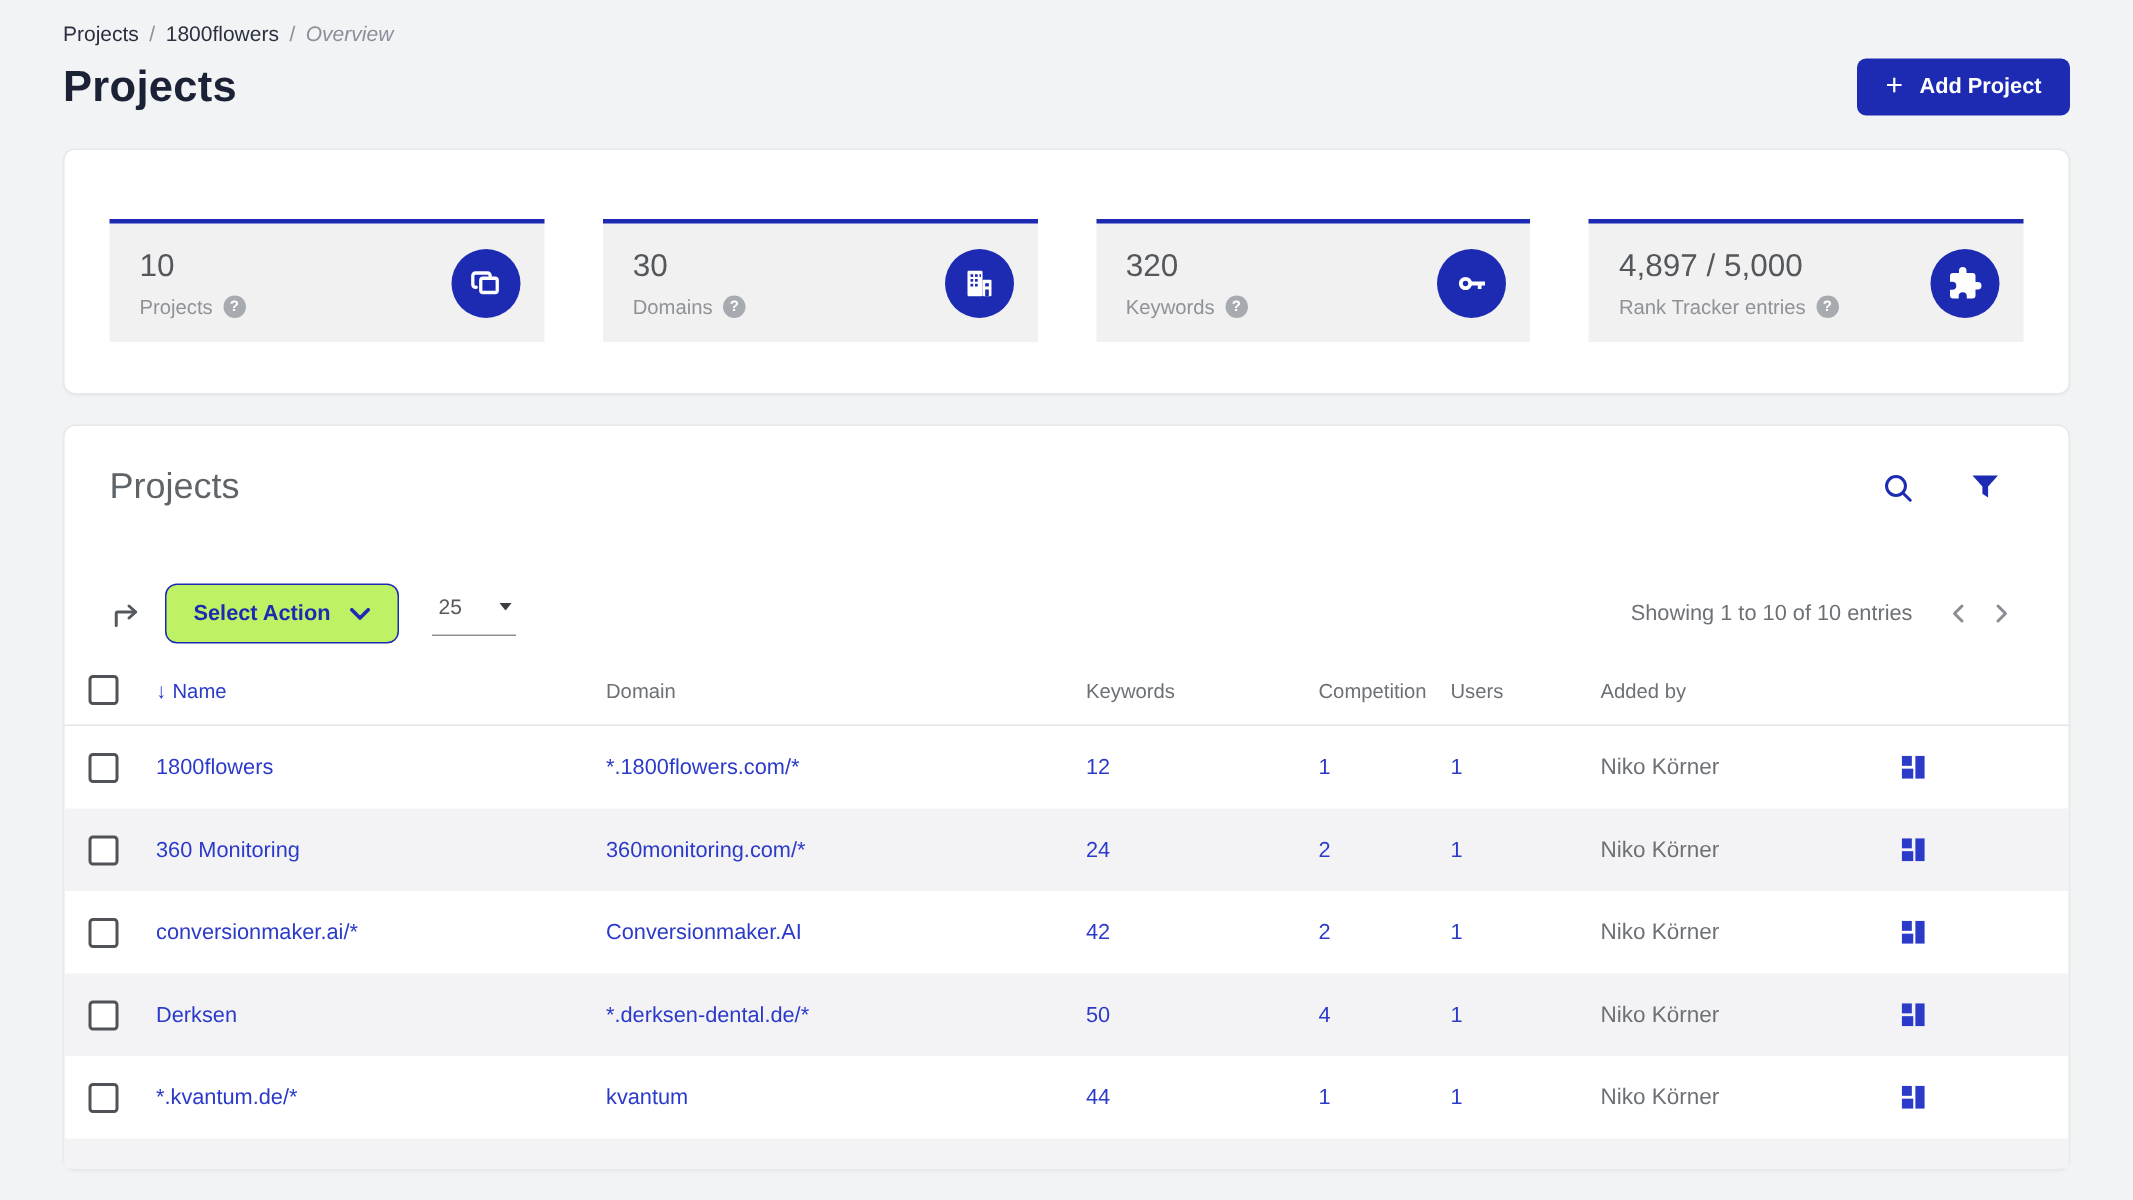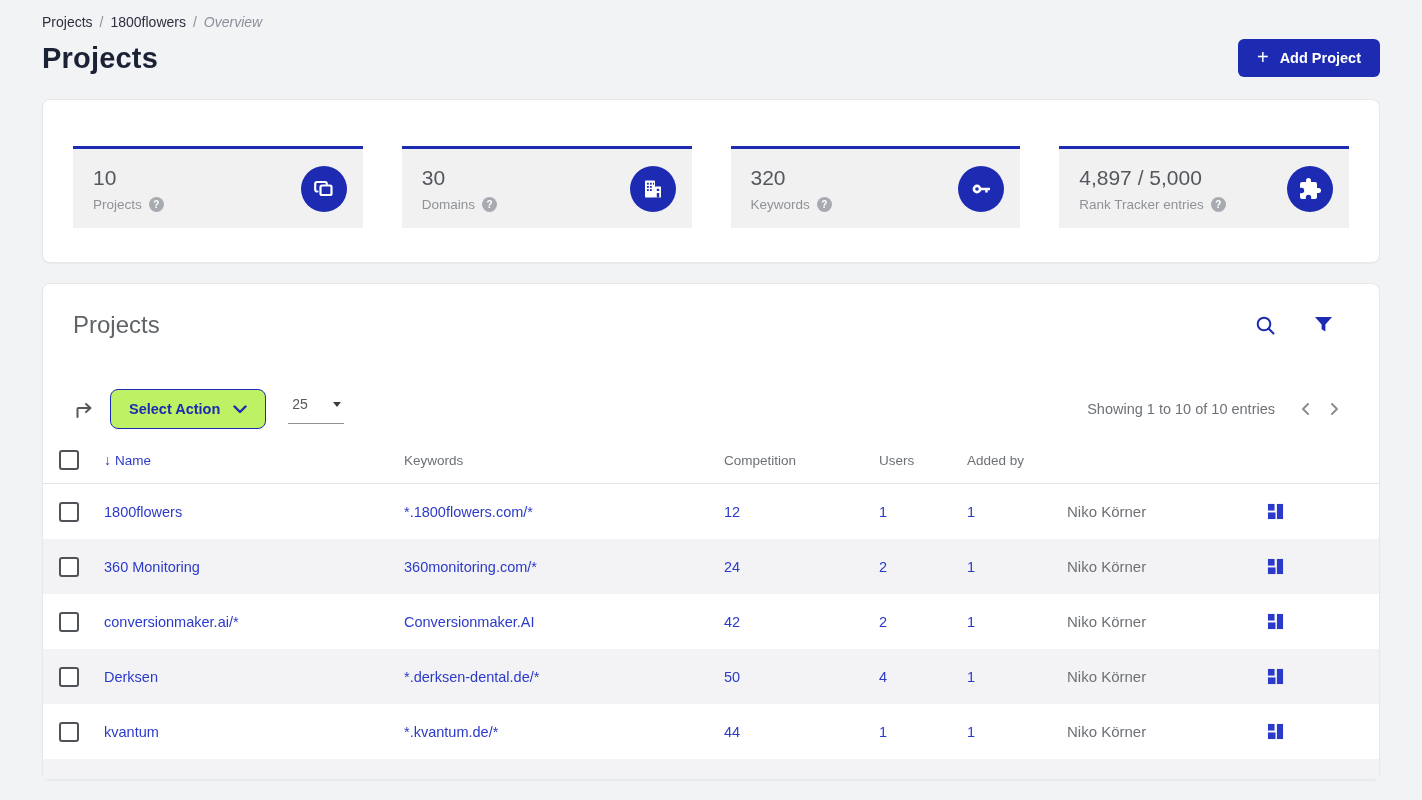--- a/index.html
+++ b/index.html
@@ -259,20 +259,21 @@
         </button>
       </div>
     </div>
 
     <div class="tgrid thead">
       <span class="checkbox" role="checkbox"></span>
       <span class="th-name">
         <span class="sort-arrow">↓</span>
         <span>Name</span>
       </span>
+      <span>Domain</span>
       <span>Keywords</span>
       <span>Competition</span>
       <span>Users</span>
       <span>Added by</span>
       <span></span>
     </div>
 
     <div>
   <div class="tgrid row">
     <span class="checkbox" role="checkbox"></span>
@@ -337,22 +338,22 @@
       <svg width="17" height="17" viewBox="0 0 18 18" fill="#2c3ac9">
         <rect x="1" y="1" width="7" height="7"></rect>
         <rect x="1" y="10" width="8" height="7"></rect>
         <rect x="10.5" y="1" width="6.5" height="16"></rect>
       </svg>
     </button>
   </div>
 
   <div class="tgrid row">
     <span class="checkbox" role="checkbox"></span>
+    <a class="cell-link">*.kvantum.de/*</a>
     <a class="cell-link">kvantum</a>
-    <a class="cell-link">*.kvantum.de/*</a>
     <a class="cell-link">44</a>
     <a class="cell-link">1</a>
     <a class="cell-link">1</a>
     <span class="cell-muted">Niko Körner</span>
     <button class="icon-btn" aria-label="open dashboard">
       <svg width="17" height="17" viewBox="0 0 18 18" fill="#2c3ac9">
         <rect x="1" y="1" width="7" height="7"></rect>
         <rect x="1" y="10" width="8" height="7"></rect>
         <rect x="10.5" y="1" width="6.5" height="16"></rect>
       </svg>

